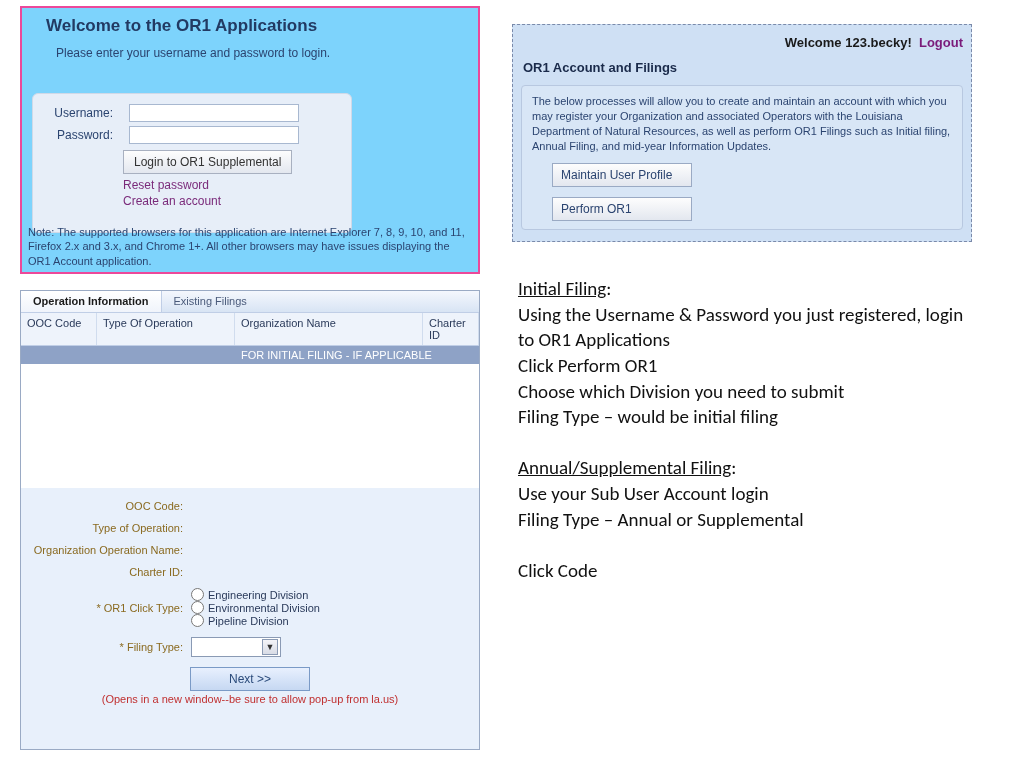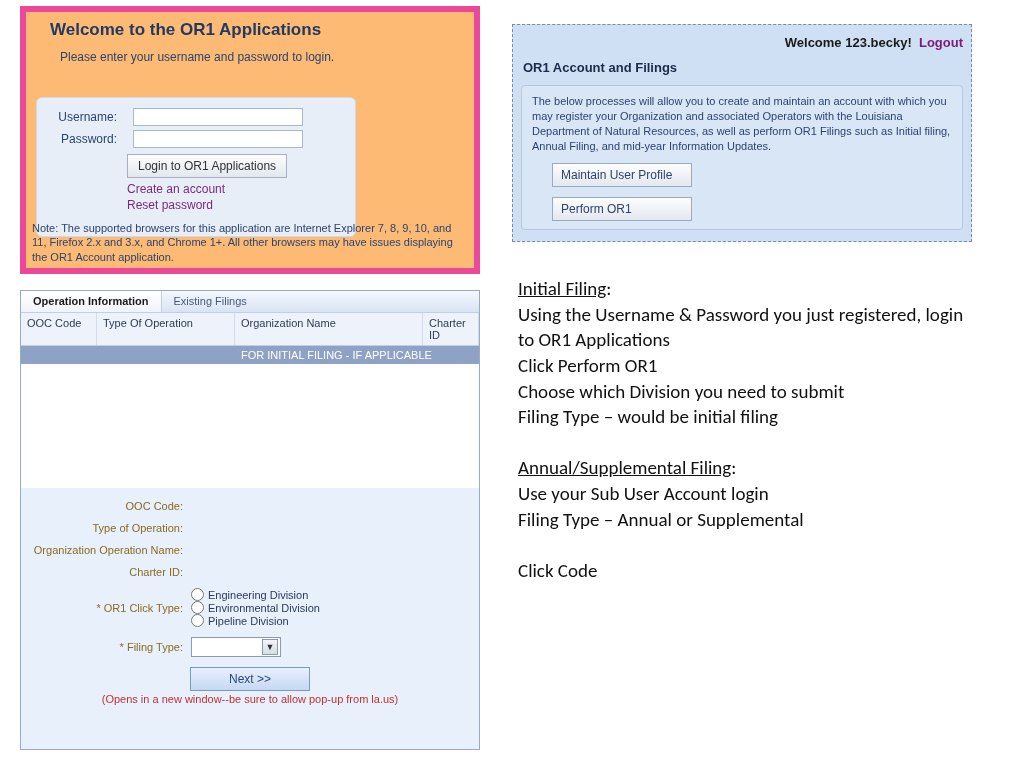--- a/index.html
+++ b/index.html
@@ -8,22 +8,22 @@
     height: 768px;
     background: #fff;
     font-family: Arial, Helvetica, sans-serif;
     position: relative;
   }
   
   .p1 {
     position: absolute;
     left: 20px; top: 6px;
     width: 460px; height: 268px;
-    border: 6px solid #ec4899;
-    background: #fdba74;
+    border: 2px solid #ec4899;
+    background: #7dd3fc;
   }
   .p1-title {
     font-size: 17px; font-weight: bold;
     color: #223a63;
     padding: 8px 0 0 24px;
   }
   .p1-sub {
     font-size: 12px; color: #2b4470;
     padding: 10px 0 0 34px;
   }
@@ -151,23 +151,23 @@
   <div class="p1-sub">Please enter your username and password to login.</div>
   <div class="loginbox">
     <div class="lb-row">
       <label>Username:</label>
       <input type="text" style="">
     </div>
     <div class="lb-row">
       <label>Password:</label>
       <input type="password" style="">
     </div>
-    <button class="lb-btn">Login to OR1 Applications</button>
+    <button class="lb-btn">Login to OR1 Supplemental</button>
+    <a class="lb-link">Reset password</a>
     <a class="lb-link">Create an account</a>
-    <a class="lb-link">Reset password</a>
   </div>
   <div class="p1-note">Note: The supported browsers for this application are Internet Explorer 7, 8, 9, 10, and 11, Firefox 2.x and 3.x, and Chrome 1+. All other browsers may have issues displaying the OR1 Account application.</div>
 </div>
 
 <div class="p2">
   <div class="p2-top">
     <b><span>Welcome </span><span>123.becky</span><span>!</span></b>
     &nbsp;<span class="p2-logout">Logout</span>
   </div>
   <div class="p2-title">OR1 Account and Filings</div>

